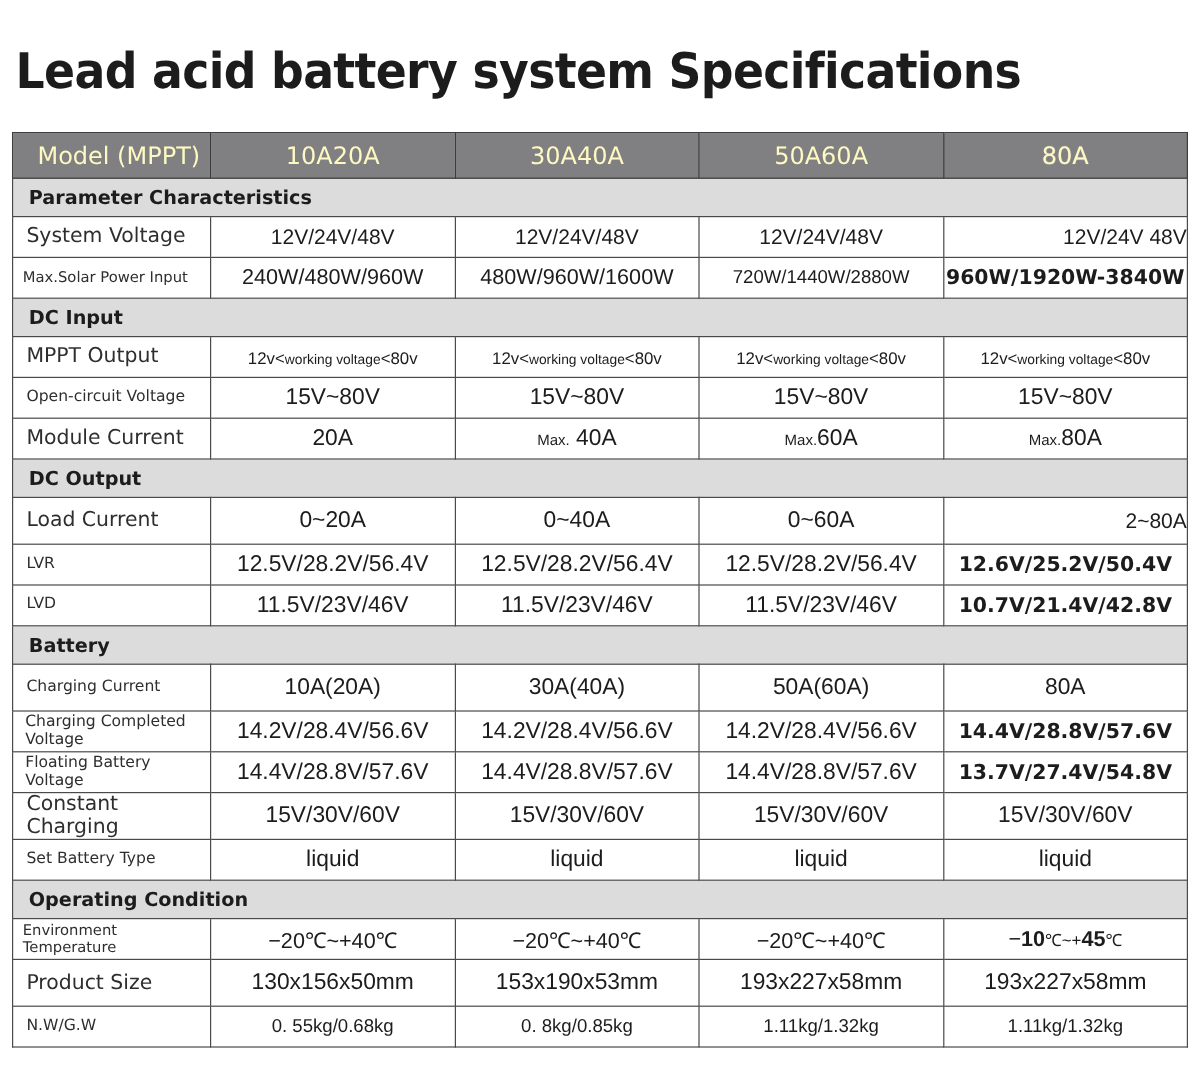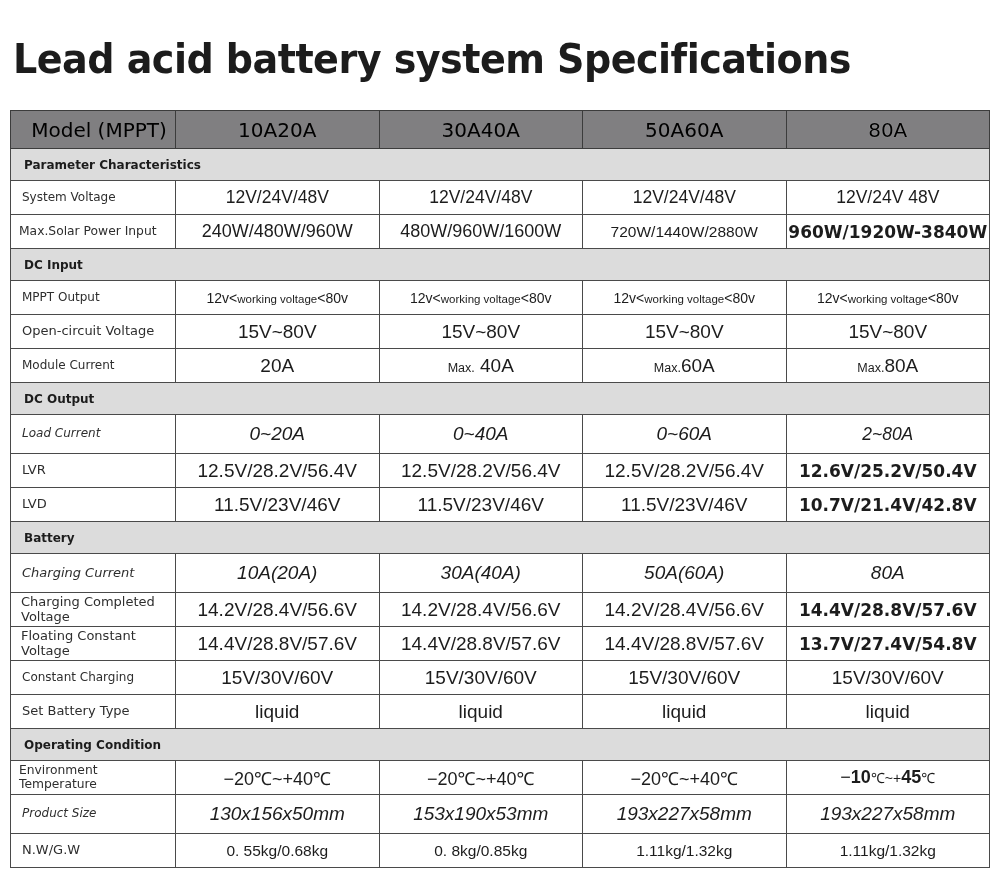--- a/index.html
+++ b/index.html
@@ -46,21 +46,21 @@
 
   table.spec td {
     border: 1px solid #4a4a4a;
     padding: 0;
     vertical-align: middle;
   }
 
   
   tr.head td {
     background: #807f81;
-    color: #000000;
+    color: #fef9c3;
     height: 37px;
     text-align: center;
     font-size: 20px;
     font-family: "DejaVu Sans", sans-serif;
     border-color: #3c3c3c;
   }
   td.head-label {
     text-align: left;
     padding-left: 12px !important;
     font-size: 20px;
@@ -69,37 +69,37 @@
     color: #9b9a9c;
     text-shadow: 0 0 1px #b9b8ba;
   }
 
   
   tr.section td {
     background: #dcdcdc;
     height: 31px;
     font-family: "DejaVu Sans", sans-serif;
     font-weight: bold;
-    font-size: 12px;
+    font-size: 16px;
     color: #1c1c1c;
     text-align: left;
     padding-left: 13px !important;
     border-left-color: #4a4a4a;
     border-right-color: #4a4a4a;
   }
 
   
   tr.data td { height: 33px; background: #ffffff; }
-  tr.data.tall td { height: 38px; font-style: italic; }
+  tr.data.tall td { height: 38px; }
 
   td.lbl {
     text-align: left;
     padding-left: 11px !important;
     font-family: "DejaVu Sans", sans-serif;
-    font-size: 12px;
+    font-size: 17px;
     color: #2e2e2e;
     line-height: 1.12;
   }
   td.lbl.sm   { font-size: 13px; }
   td.lbl.xs   { font-size: 12.3px; padding-left: 8px !important; margin-left: 28px; }
   td.lbl.two  { font-size: 13px; padding-left: 10px !important; margin-left: 24px; }
 
   td.val {
     text-align: center;
     font-family: "Liberation Sans", sans-serif;
@@ -111,21 +111,21 @@
   td.val.mid   { font-size: 18px; }
   td.val.small { font-size: 15.5px; }
   td.val.tiny  { font-size: 14px; }
 
   
   td.val.colD {
     font-family: "DejaVu Sans", sans-serif;
     font-size: 17px;
     font-weight: 600;
   }
-  td.val.colD.plain { font-weight: normal; font-family: "Liberation Sans", sans-serif; font-size: 17.5px; }
+  td.val.colD.plain { font-weight: normal; font-family: "Liberation Sans", sans-serif; font-size: 17.5px; text-align: right; }
 
   .sub { font-size: 11.5px; }
   .subm { font-size: 12.5px; }
   .bold-n { font-weight: bold; }
   .deg { font-size: 14px; }
 </style>
 </head>
 <body>
 
 <h1 id="page-title">Lead acid battery system Specifications</h1>
@@ -228,21 +228,21 @@
       <td class="val big">80A</td>
     </tr>
     <tr class="data">
       <td class="lbl two"><span>Charging Completed</span><br><span>Voltage</span></td>
       <td class="val big">14.2V/28.4V/56.6V</td>
       <td class="val big">14.2V/28.4V/56.6V</td>
       <td class="val big">14.2V/28.4V/56.6V</td>
       <td class="val colD">14.4V/28.8V/57.6V</td>
     </tr>
     <tr class="data">
-      <td class="lbl two"><span>Floating Constant</span><br><span>Voltage</span></td>
+      <td class="lbl two"><span>Floating Battery</span><br><span>Voltage</span></td>
       <td class="val big">14.4V/28.8V/57.6V</td>
       <td class="val big">14.4V/28.8V/57.6V</td>
       <td class="val big">14.4V/28.8V/57.6V</td>
       <td class="val colD">13.7V/27.4V/54.8V</td>
     </tr>
     <tr class="data">
       <td class="lbl">Constant Charging</td>
       <td class="val big">15V/30V/60V</td>
       <td class="val big">15V/30V/60V</td>
       <td class="val big">15V/30V/60V</td>

